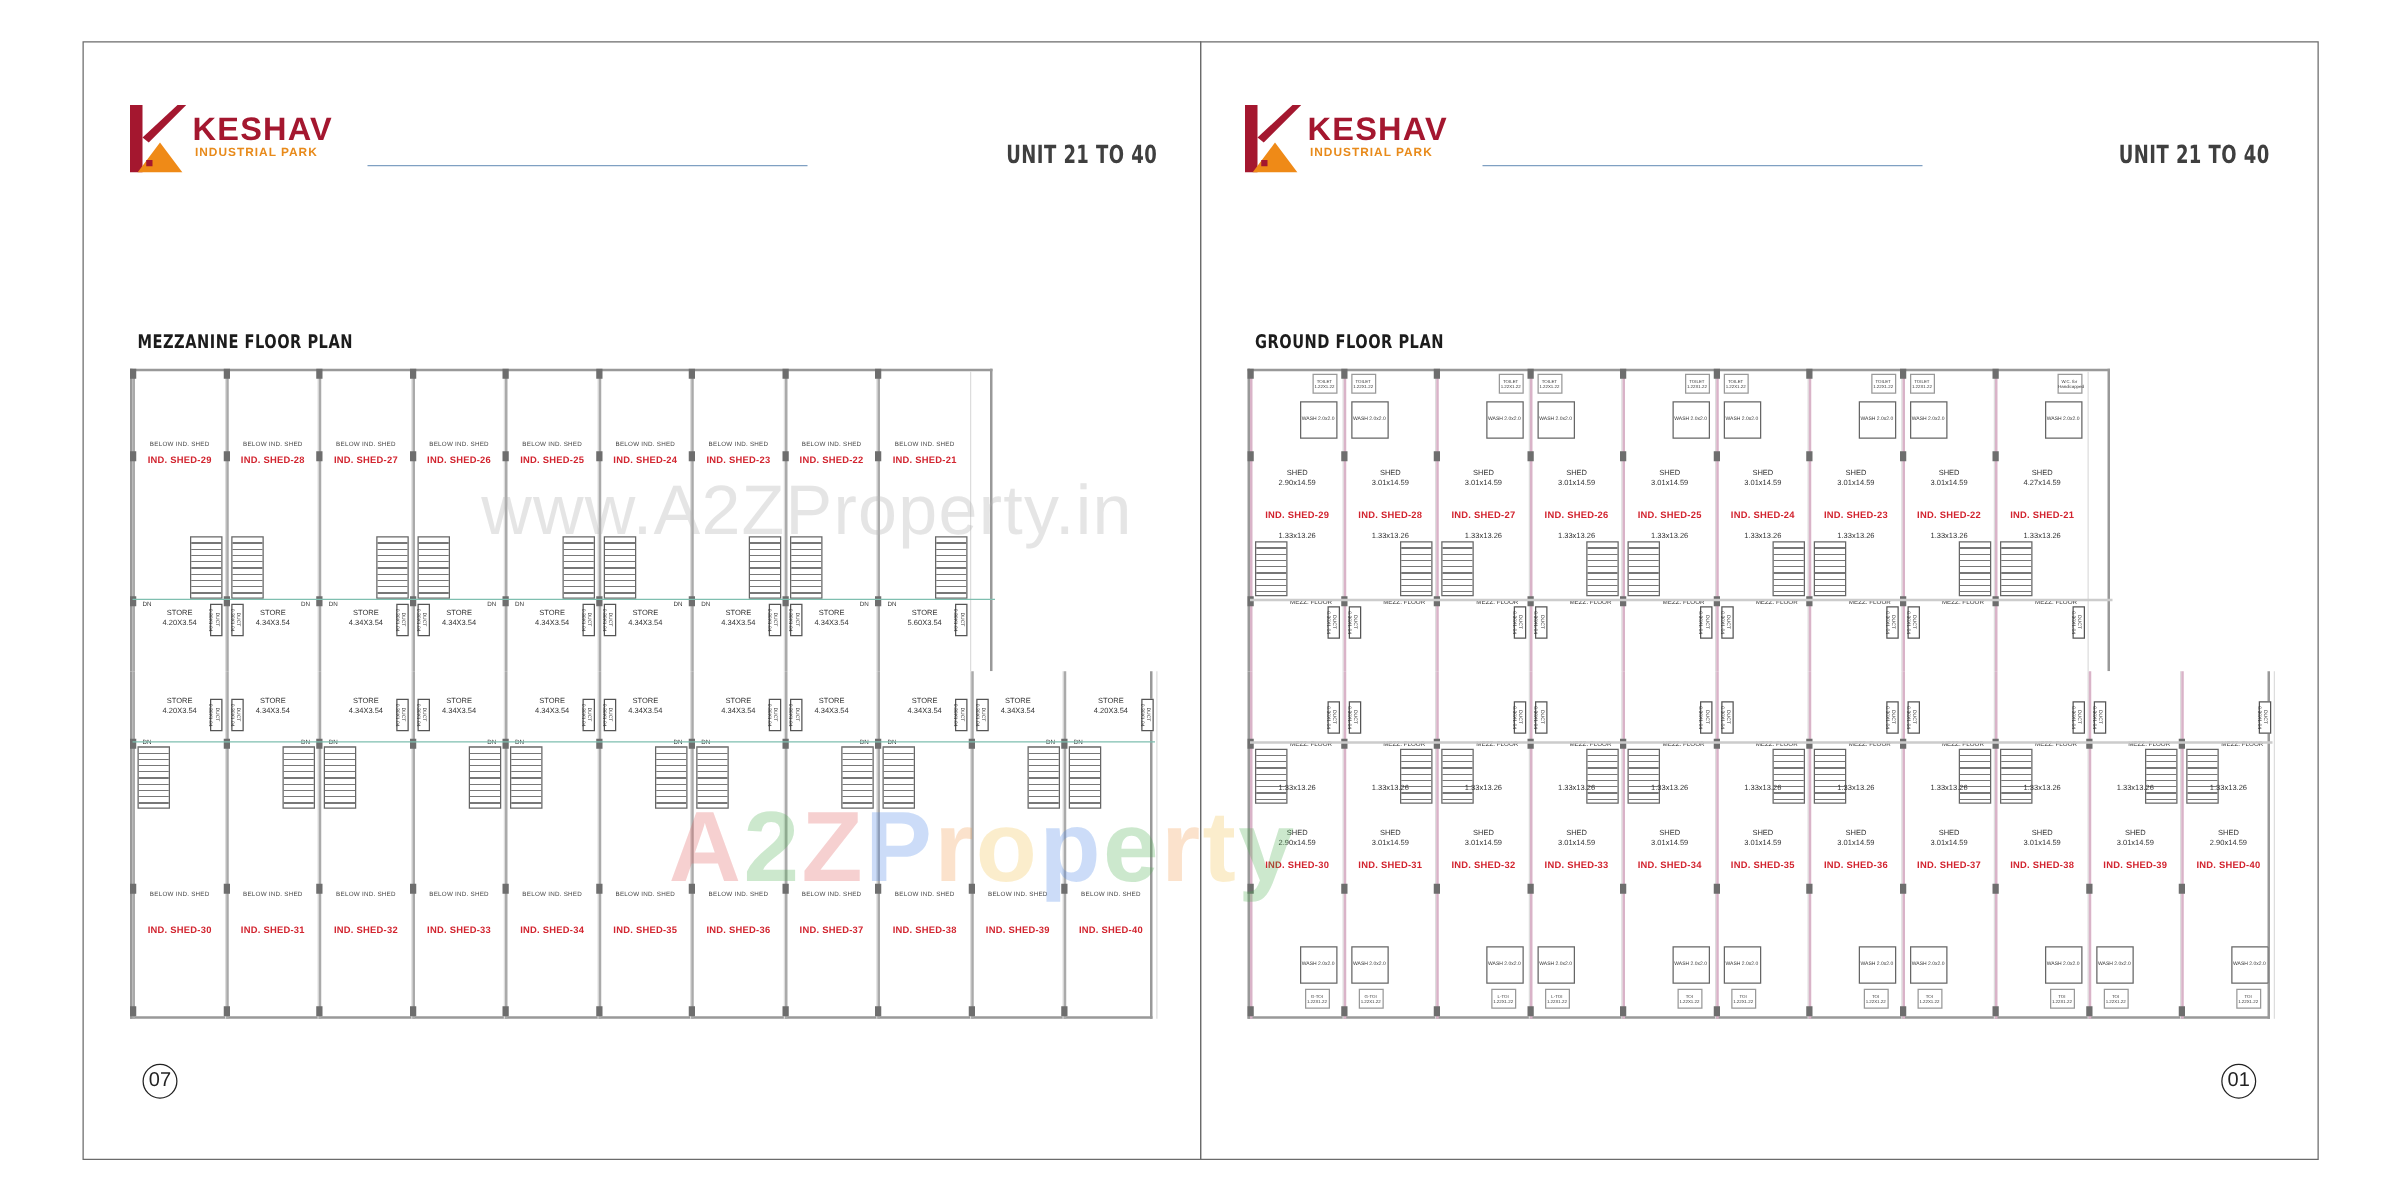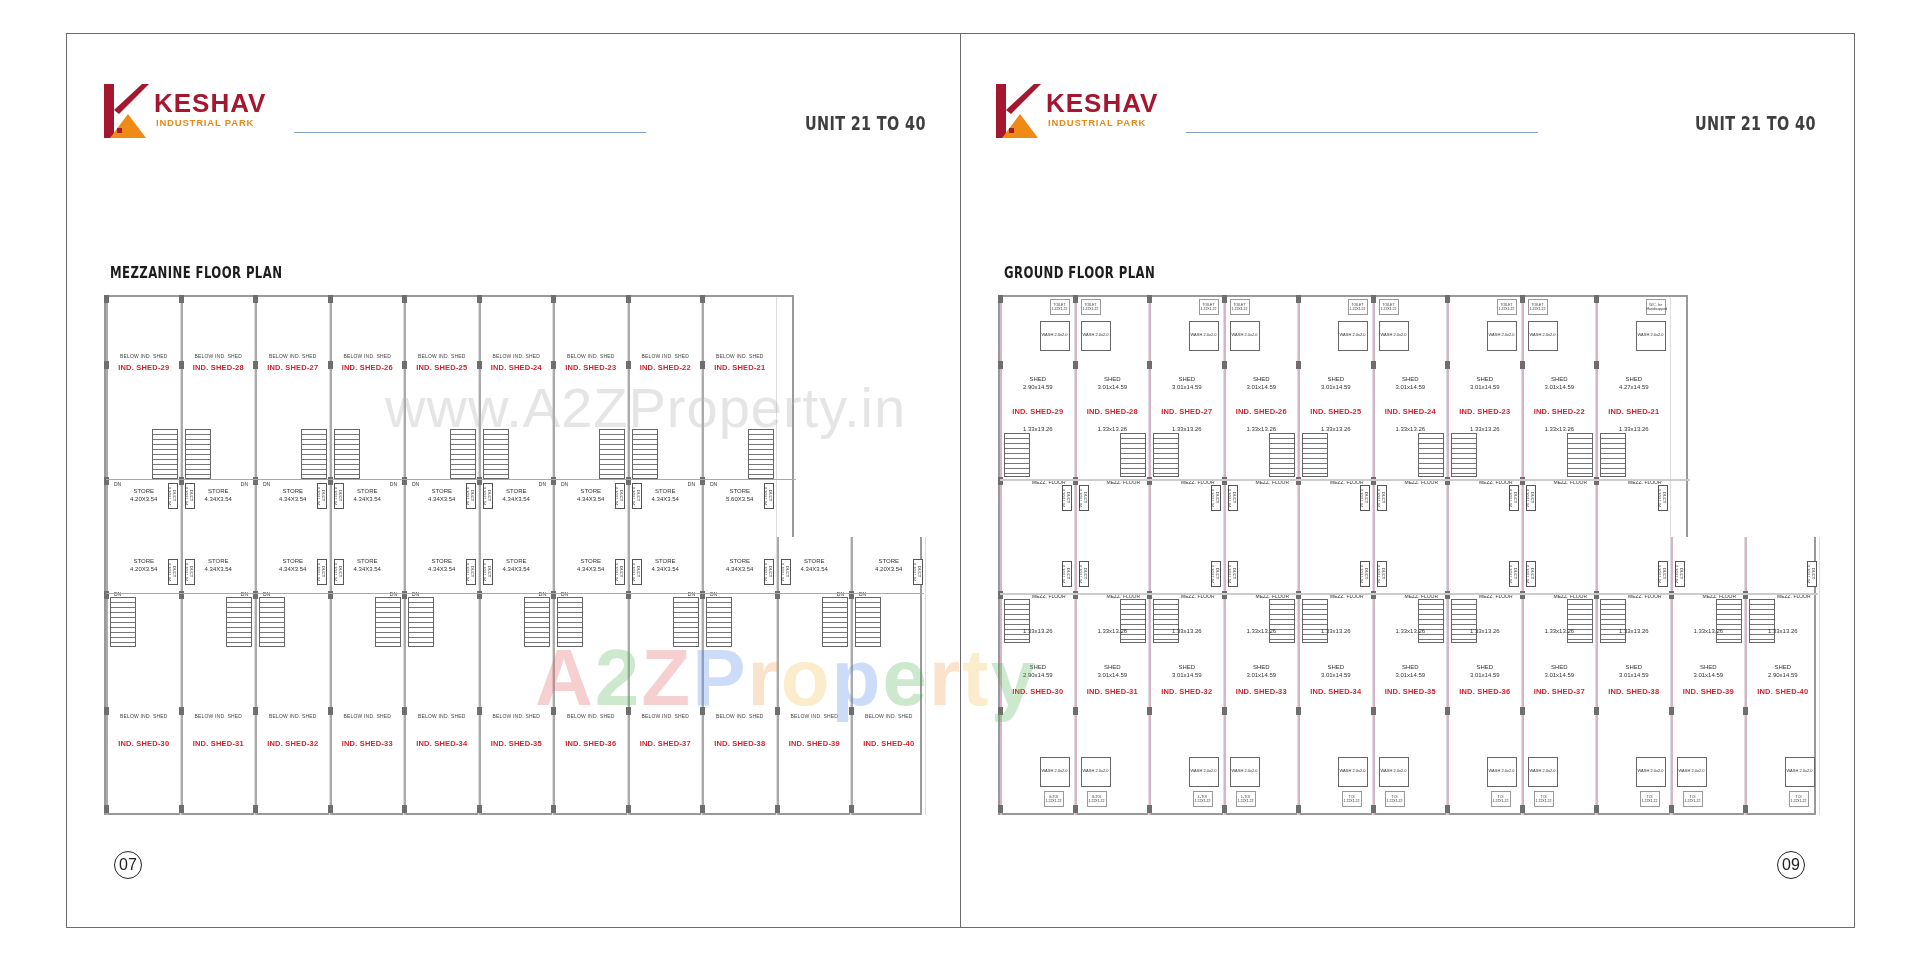--- a/index.html
+++ b/index.html
@@ -287,21 +287,21 @@
       <polygon points="10,26 38,0 45,0 15,30" fill="#a4172f"></polygon>
       <polygon points="6,54 24,30 42,54" fill="#ef8a17"></polygon>
       <rect x="13" y="44" width="5" height="5" fill="#a4172f"></rect>
     </svg>
     <div class="brand">KESHAV</div>
     <div class="brand-sub">INDUSTRIAL PARK</div>
   </div>
   <div class="rule" style="left:226px;width:352px"></div>
   <div class="unit" style="right:38px">UNIT 21 TO 40</div>
   <div class="plan-title" style="left:44px">GROUND FLOOR PLAN</div>
-  <div class="pnum" style="left:817px">09</div>
+  <div class="pnum" style="left:817px">01</div>
 
   <div class="plan" id="ground" style="left:38px;top:262px;width:690px;height:242px;border-bottom:none">
       <div class="cell" style="left: 0px; top: 0px; width: 74.5px; height: 242px; border-left: 2px solid rgb(217, 179, 200);">
         <div class="toilet" style="top: 2px; right: 4px;">TOILET 1.22X1.22</div>
         <div class="wash" style="top: 24px; right: 4px;">WASH 2.0x2.0</div>
         <div class="lbl-mid" style="top: 78px;"><span>SHED</span><br><span>2.90x14.59</span></div>
         <div class="lbl-red" style="top: 110px;">IND. SHED-29</div>
         <div class="lbl-mid" style="top: 128px;">1.33x13.26</div>
         <div class="stair" style="top: 136px; height: 44px; left: 2px;"></div>
         <div class="dn" style="top: 182px; left: 30px;">MEZZ. FLOOR</div>

